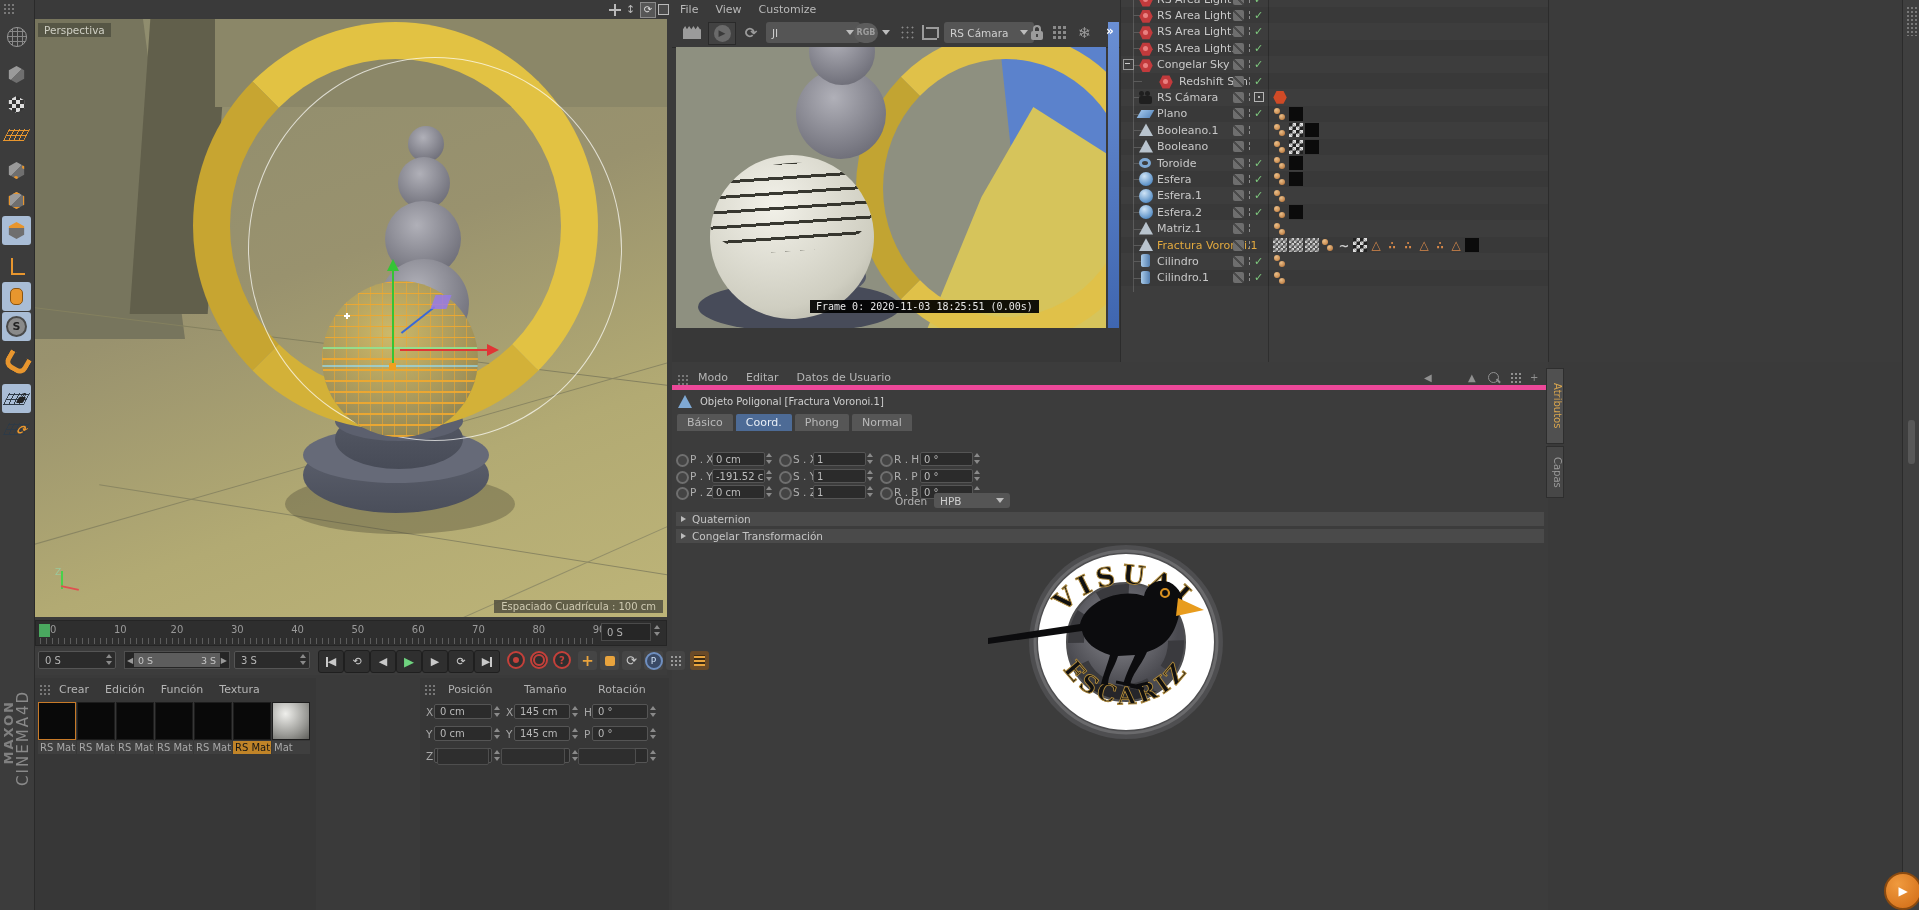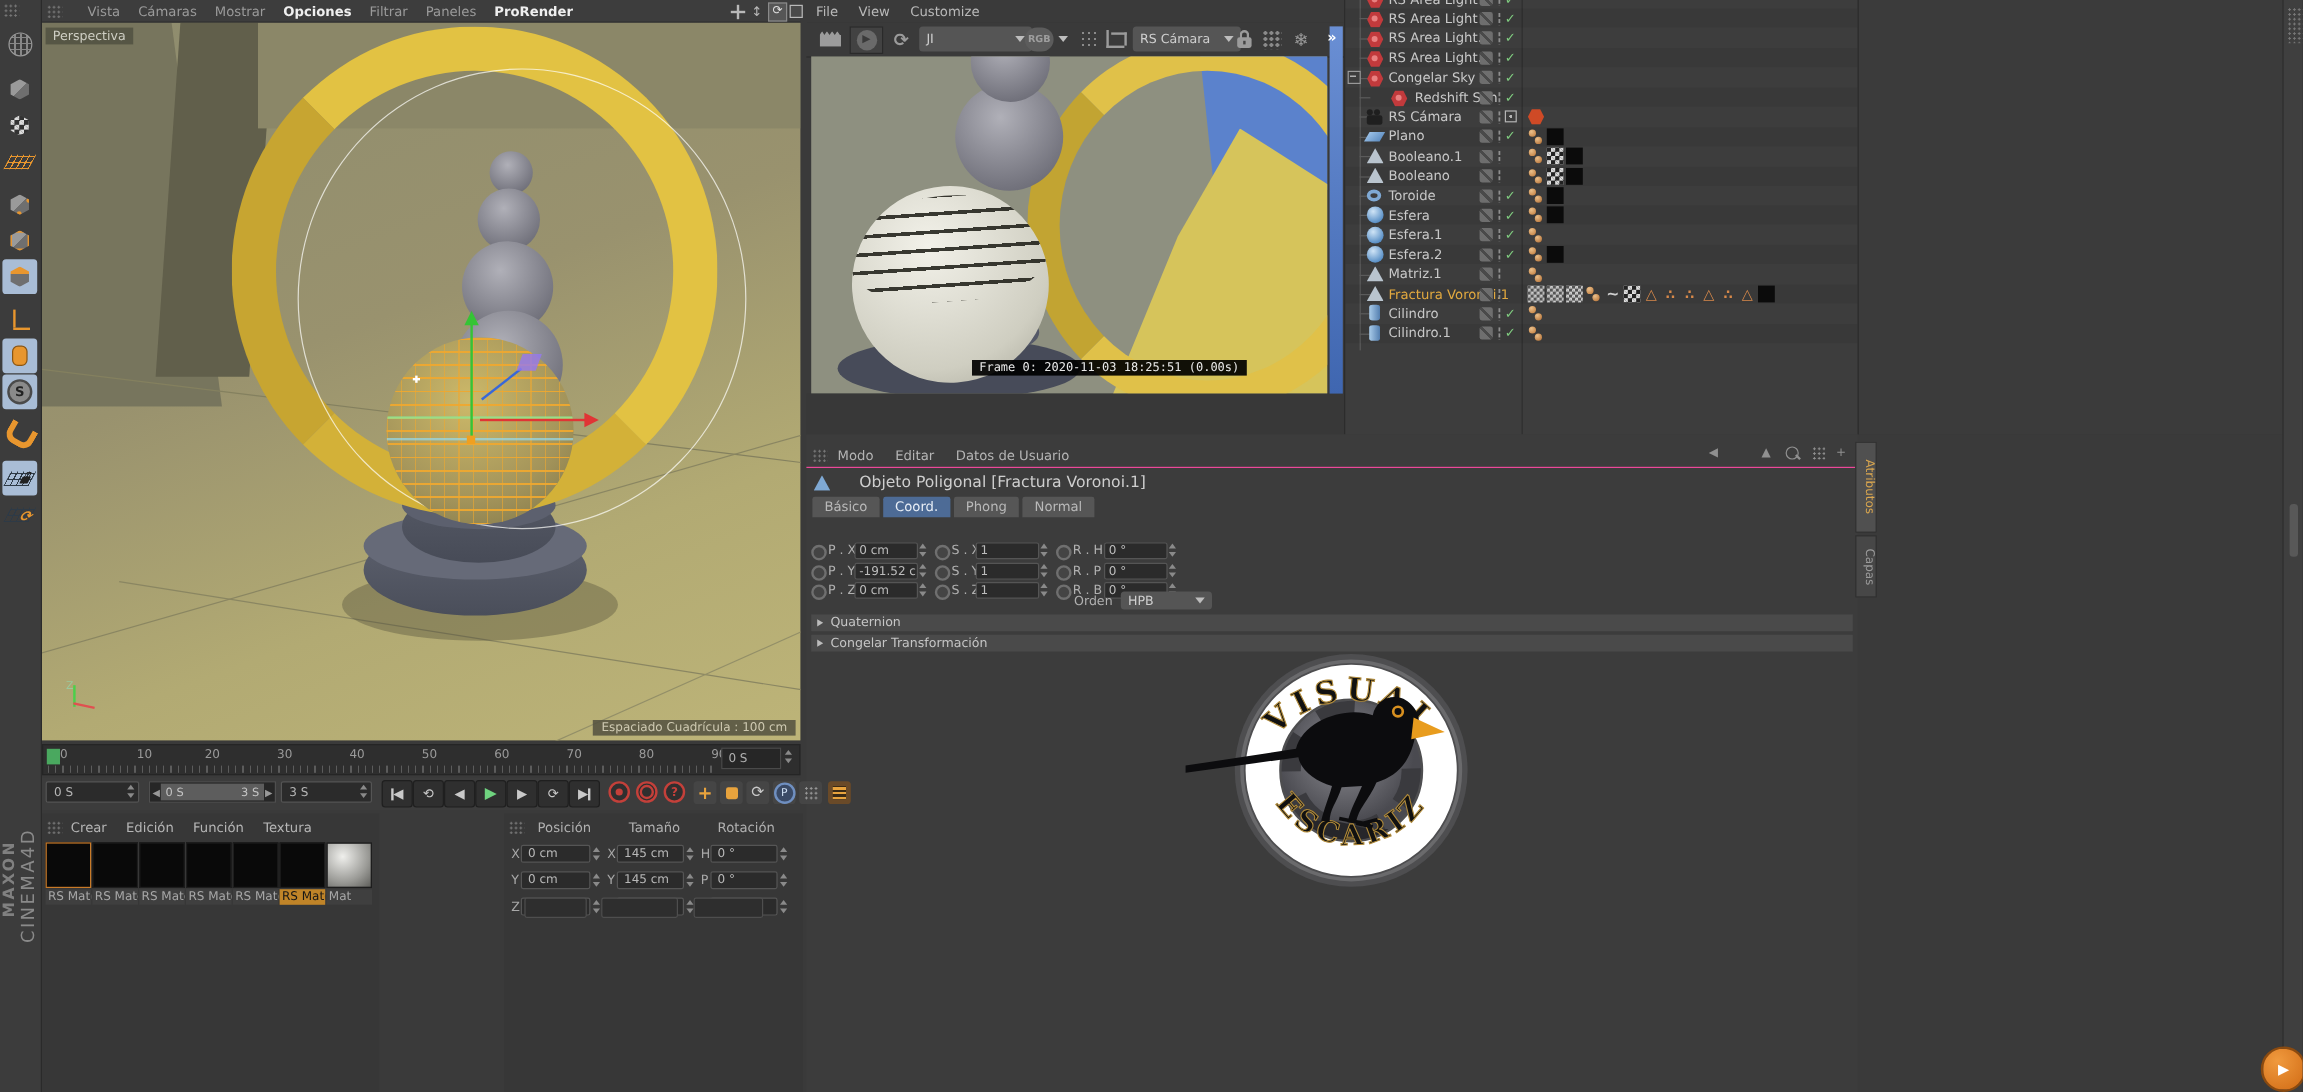--- a/index.html
+++ b/index.html
@@ -94,23 +94,23 @@
   .tag-phong:before{content:"";position:absolute;left:1px;top:1px;width:6px;height:6px;border-radius:50%;background:radial-gradient(circle at 35% 30%,#eabf8a,#c07a3a);}
   .tag-phong:after{content:"";position:absolute;left:6px;top:7px;width:6px;height:6px;border-radius:50%;background:radial-gradient(circle at 35% 30%,#eabf8a,#b06a2e);}
   .tag-triangle{color:#d8894a;font-size:12px;}
   .tag-dots{color:#d8894a;font-size:11px;font-weight:bold;}
   .tag-spline{color:#cfcfcf;font-size:13px;font-weight:bold;}
   .tag-rsmat{clip-path:polygon(25% 4%,75% 4%,98% 50%,75% 96%,25% 96%,2% 50%);background:#cf4a26;}
   .expander{position:absolute;left:2px;width:9px;height:9px;border:1px solid #999;background:#3d3d3d;}
   .expander:before{content:"";position:absolute;left:1px;top:3px;width:5px;height:1px;background:#ccc;}
   
   #attr{left:672px;top:362px;width:876px;height:548px;background:#3c3c3c;}
-  #attrmenu{position:absolute;left:0;top:8px;width:876px;height:20px;border-bottom:1px solid #ec4899;display:flex;align-items:center;gap:18px;padding-left:26px;box-sizing:border-box;color:#b5b5b5;}
+  #attrmenu{position:absolute;left:0;top:8px;width:876px;height:20px;border-bottom:5px solid #ec4899;display:flex;align-items:center;gap:18px;padding-left:26px;box-sizing:border-box;color:#b5b5b5;}
   .attric{position:absolute;top:10px;color:#909090;font-size:10px;}
-  #objtitle{position:absolute;left:6px;top:33px;display:flex;align-items:center;gap:24px;color:#cfcfcf;font-size:13px;}
+  #objtitle{position:absolute;left:6px;top:33px;display:flex;align-items:center;gap:8px;color:#cfcfcf;font-size:10px;}
   .tritle{width:14px;height:13px;clip-path:polygon(50% 0,100% 100%,0 100%);background:#7fa9d4;}
   #tabs{position:absolute;left:5px;top:52px;display:flex;gap:3px;}
   .tab{background:#565656;color:#b9b9b9;padding:2px 10px;font-size:11px;border-radius:2px 2px 0 0;}
   .tab.active{background:#4d6b96;color:#e8eef6;}
   #secbar{position:absolute;left:2px;top:69px;width:872px;height:15px;background:linear-gradient(#585858,#3f3f3f);color:#ddd;font-weight:bold;font-size:11px;padding-left:6px;box-sizing:border-box;}
   .frow{position:absolute;left:0;width:700px;height:16px;}
   .radio{position:absolute;width:9px;height:9px;top:2px;border-radius:50%;border:2px solid #6f6f6f;background:#444;}
   .flab{position:absolute;top:1px;color:#b0b0b0;font-size:10.5px;white-space:nowrap;}
   .fbox{position:absolute;top:0;height:14px;background:#2b2b2b;border:1px solid #555;border-radius:2px;color:#bdbdbd;font-size:10px;padding:0 3px;overflow:hidden;white-space:nowrap;box-sizing:border-box;line-height:13px;}
   .stepper{position:absolute;top:1px;width:7px;height:13px;}
@@ -217,30 +217,20 @@
         <div class="tool" style="top: 414px;">
           <div class="latt dark" style="position:relative;">
             <div class="rotg">⟳</div>
           </div>
         </div>
       </div>
     <div id="maxonv" class="abs">MAXON</div>
     <div id="cinemav" class="abs">CINEMA4D</div>
   </div>
 
-  <div id="vpmenu" class="abs">
-    <div class="grip abs" style="left:4px;top:4px;"></div>
-  <span>Vista</span>
-      <span>Cámaras</span>
-      <span>Mostrar</span>
-      <span class="hot">Opciones</span>
-      <span>Filtrar</span>
-      <span>Paneles</span>
-      <span class="hot">ProRender</span>
-    </div>
 
   <div id="viewport" class="abs">
     <div class="abs" style="left:0;top:0;width:150px;height:320px;background:#77755d;clip-path:polygon(0 0,72% 0,100% 100%,0 100%);"></div>
     <div class="abs" style="left:105px;top:0;width:78px;height:295px;background:#615f4b;transform:skewX(-4deg);"></div>
     <div class="abs" style="left:180px;top:0;width:452px;height:88px;background:#8b8768;"></div>
     <div class="abs" style="left:-40px;top:330px;width:760px;height:1px;background:#84805f;transform:rotate(7deg);"></div>
     <div class="abs" style="left:-60px;top:430px;width:780px;height:1px;background:#8a8662;transform:rotate(-16deg);"></div>
     <div class="abs" style="left:60px;top:520px;width:700px;height:1px;background:#8a8662;transform:rotate(9deg);"></div>
     <div class="abs" style="left:220px;top:575px;width:520px;height:1px;background:#938f68;transform:rotate(-24deg);"></div>
 

